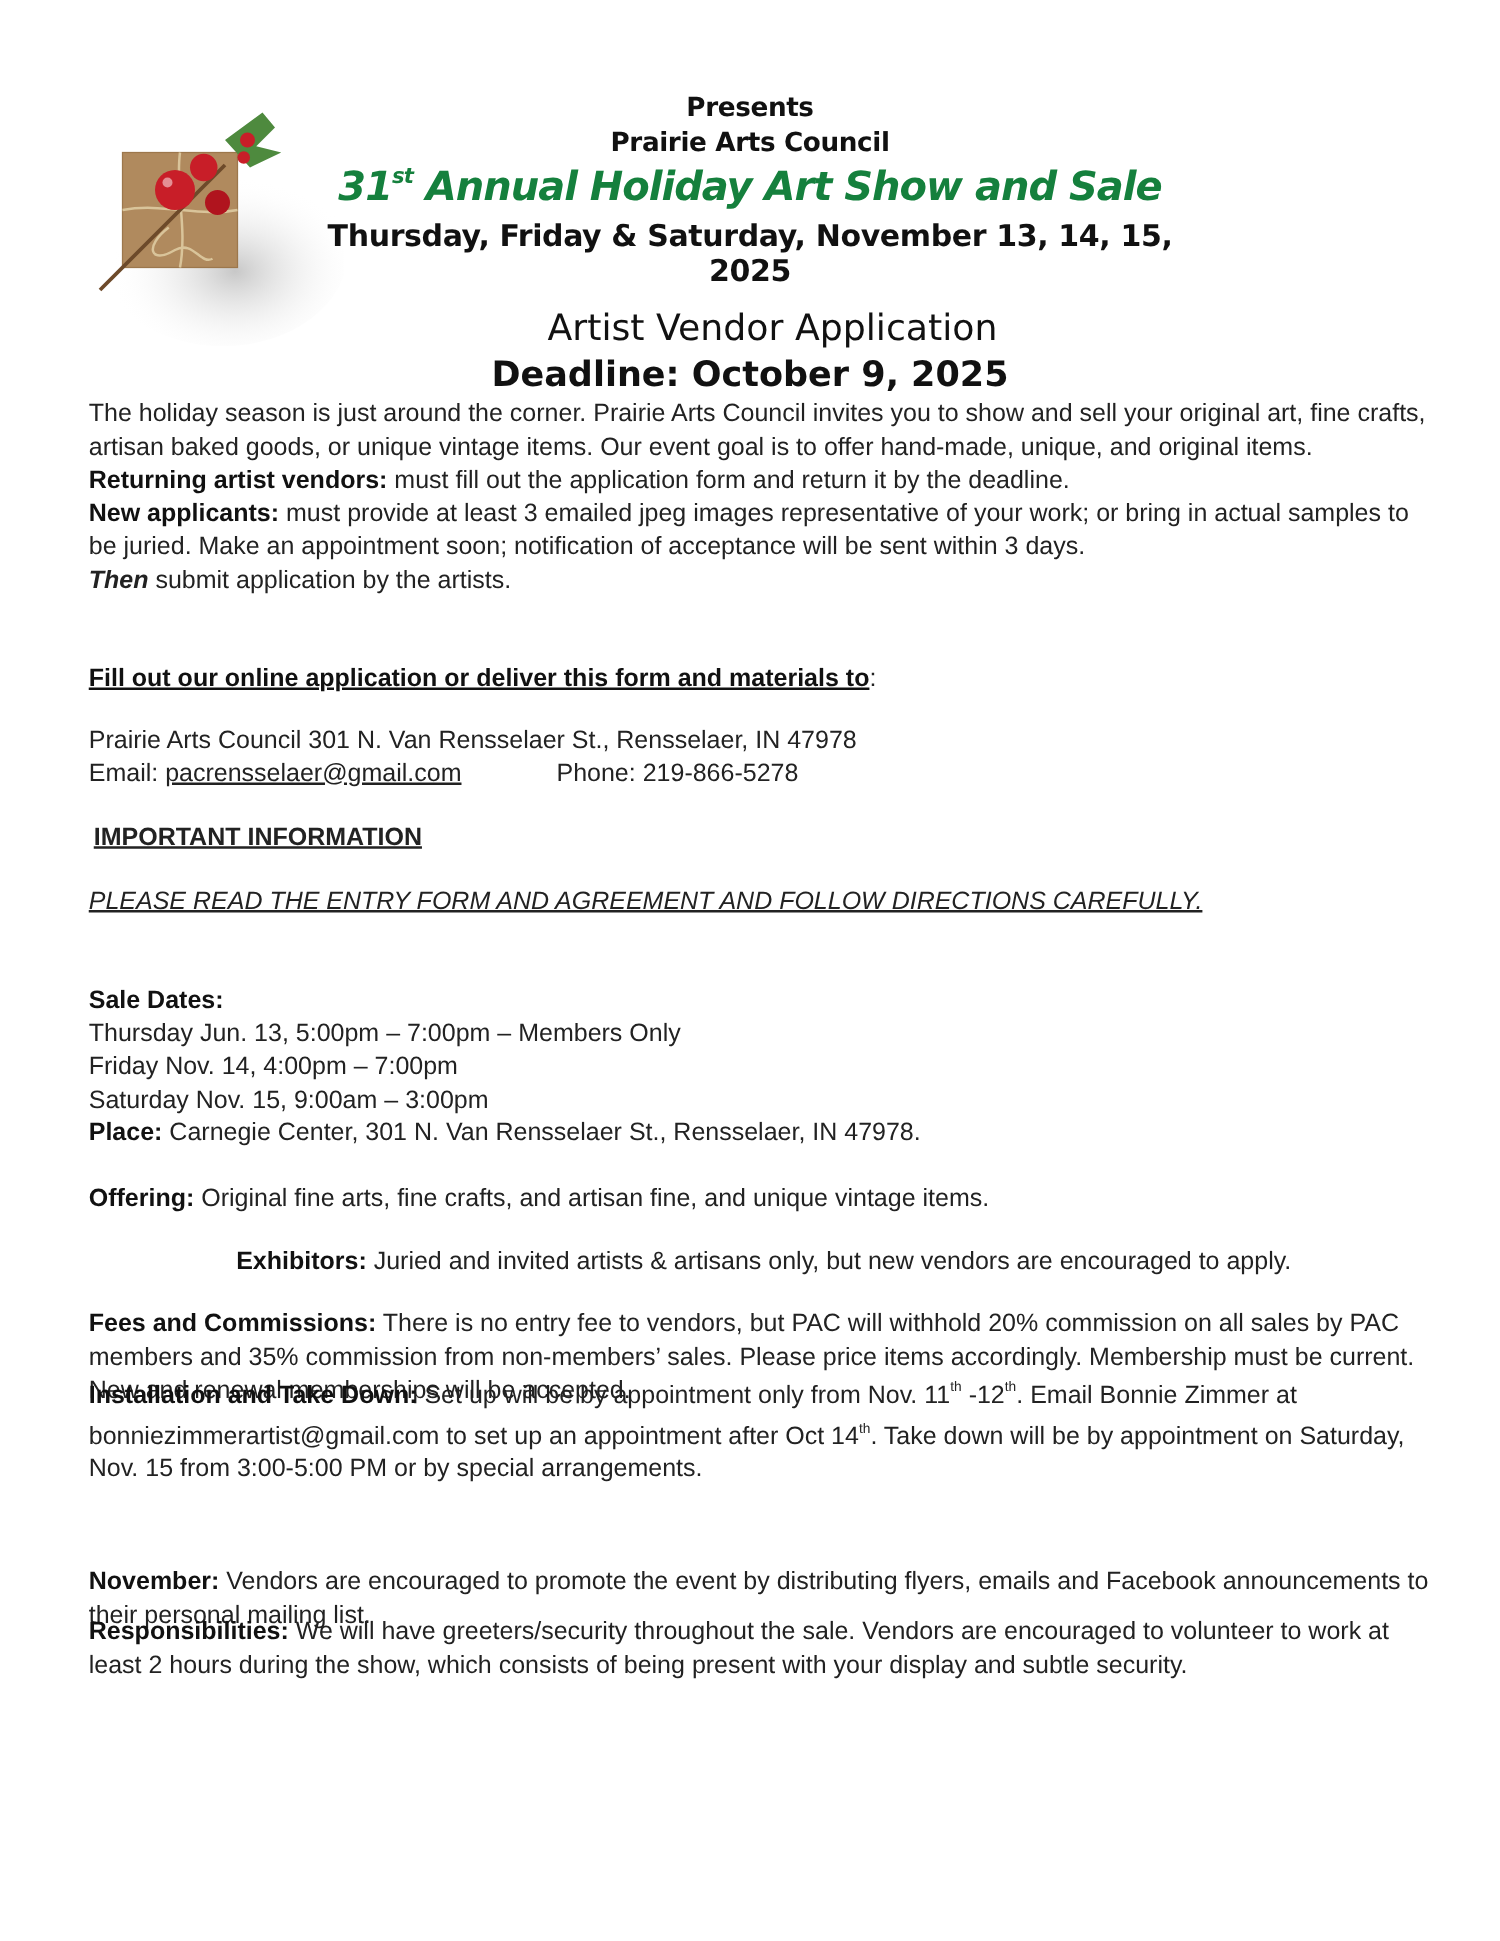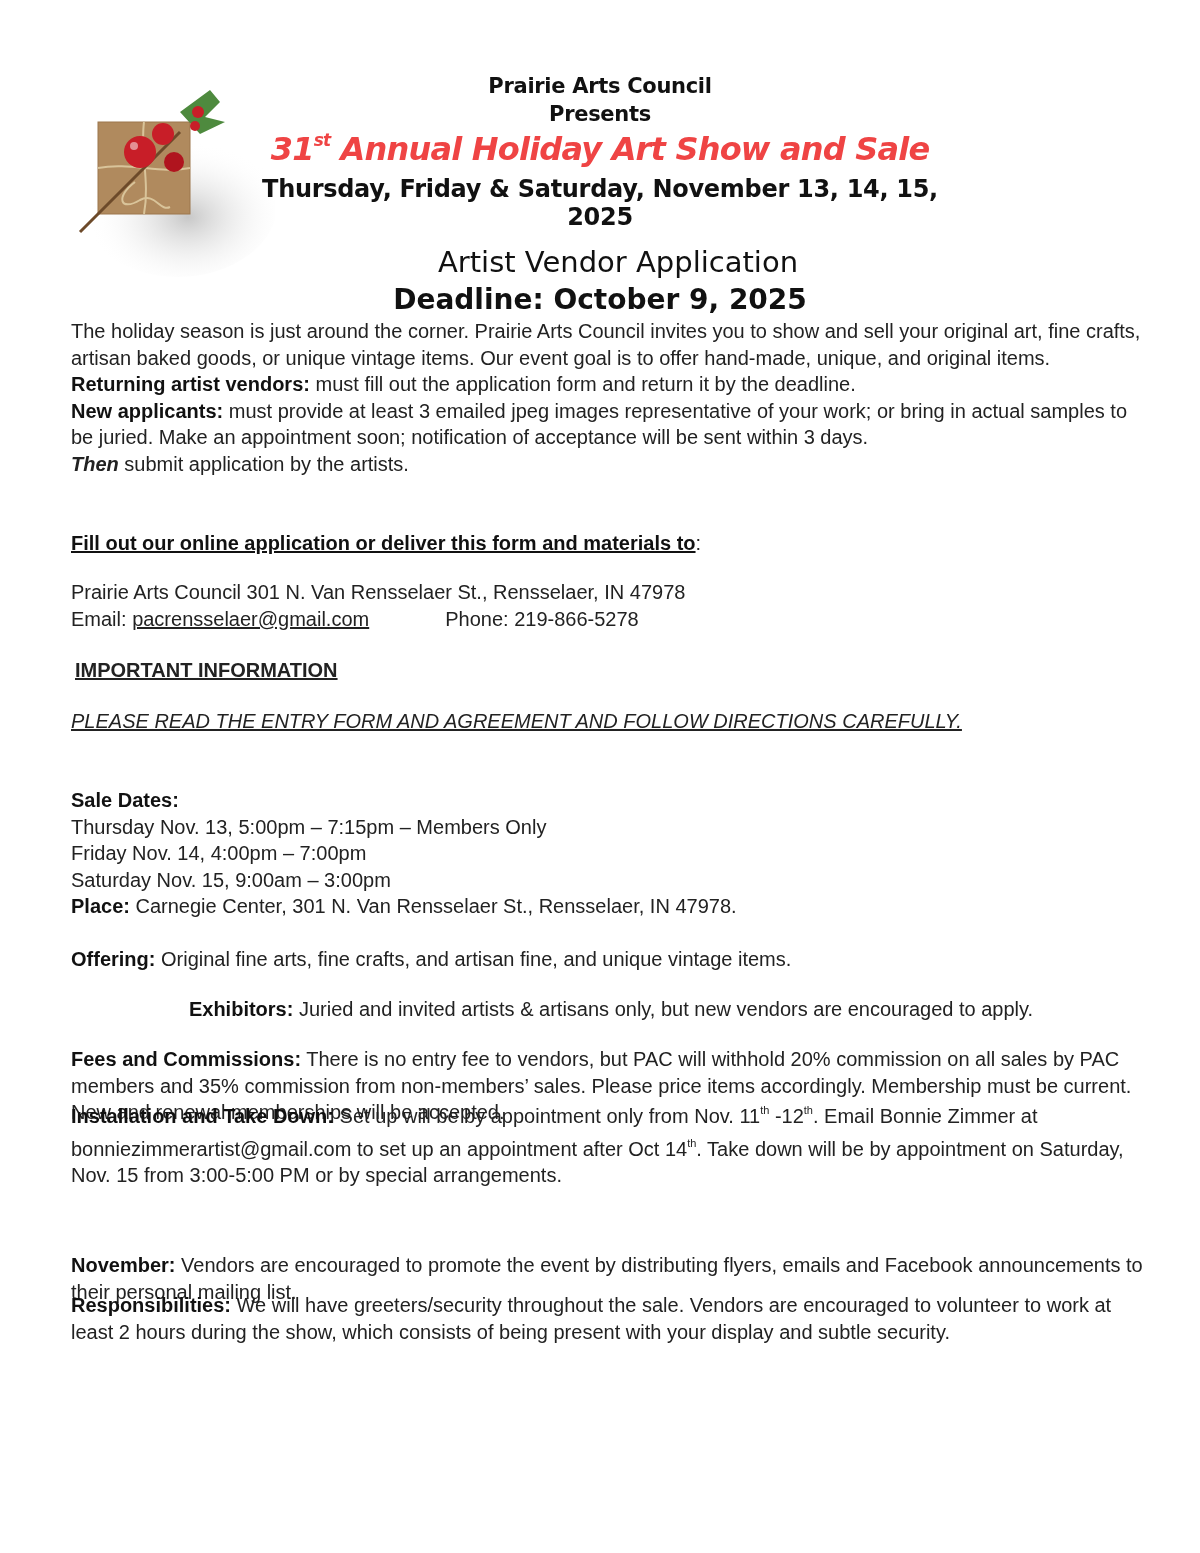--- a/index.html
+++ b/index.html
@@ -10,21 +10,21 @@
   }
   .page { position: absolute; left: 0; top: 0; width: 1200px; height: 1553px; }
 
   
   .gift-art { position: absolute; left: 60px; top: 82px; width: 215px; height: 195px; }
   .org { position: absolute; left: 0; width: 1200px; top: 72px; text-align: center;
     font-family: "DejaVu Sans", sans-serif; font-weight: bold; font-size: 21px;
     line-height: 28px; color: #111; letter-spacing: -0.3px; }
   .show-title { position: absolute; left: 0; width: 1200px; top: 130px; text-align: center;
     font-family: "DejaVu Sans", sans-serif; font-weight: bold; font-style: italic;
-    font-size: 32px; color: #ef4444; letter-spacing: -0.8px; }
+    font-size: 32px; color: #15803d; letter-spacing: -0.8px; }
   .show-title sup { font-size: 17px; vertical-align: 14px; }
   .show-dates { position: absolute; left: 235px; width: 730px; top: 175px; text-align: center;
     font-family: "DejaVu Sans", sans-serif; font-weight: bold; font-size: 24px; color: #111; letter-spacing: -0.3px; }
   .app-title { position: absolute; left: 0; width: 1200px; top: 243px; text-align: center;
     font-family: "DejaVu Sans", sans-serif; font-size: 29px; color: #111; line-height: 38px; padding-left: 18px; }
   .app-deadline { position: absolute; left: 0; width: 1200px; top: 281px; text-align: center;
     font-family: "DejaVu Sans", sans-serif; font-weight: bold; font-size: 28px; color: #111; line-height: 38px; }
 
   
   .body { position: absolute; left: 71px; width: 1080px; font-size: 20px; line-height: 26.5px; color: #222; }
@@ -74,22 +74,22 @@
       <circle cx="80" cy="70" r="16" fill="#c81e28"></circle>
       <circle cx="103" cy="52" r="11" fill="#c81e28"></circle>
       <circle cx="114" cy="80" r="10" fill="#b0141e"></circle>
       <circle cx="138" cy="30" r="6" fill="#c81e28"></circle>
       <circle cx="135" cy="44" r="5" fill="#c81e28"></circle>
       <circle cx="74" cy="64" r="4" fill="#ffffff" opacity="0.5"></circle>
     </svg>
   </div>
 
   <div class="org">
+    <div>Presents</div>
     <div>Prairie Arts Council</div>
-    <div>Presents</div>
   </div>
 
   <div class="show-title"><span>31</span><sup>st</sup><span> Annual Holiday Art Show and Sale</span></div>
 
   <div class="show-dates">Thursday, Friday &amp; Saturday, November 13, 14, 15, 2025</div>
 
   <div class="app-title">Artist Vendor Application</div>
   <div class="app-deadline">Deadline:  October 9, 2025</div>
 
   <div class="body intro">
@@ -104,21 +104,21 @@
   <div class="body address">
     <p>Prairie Arts Council 301 N. Van Rensselaer St., Rensselaer, IN 47978</p>
     <p><span>Email: </span><a class="link">pacrensselaer@gmail.com</a><span class="phone-gap"></span><span>Phone: 219-866-5278</span></p>
   </div>
 
   <div class="body important">IMPORTANT INFORMATION</div>
   <div class="body please">PLEASE READ THE ENTRY FORM AND AGREEMENT AND FOLLOW DIRECTIONS CAREFULLY.</div>
 
   <div class="body sale">
     <p class="lbl">Sale Dates:</p>
-    <p>Thursday Nov. 13, 5:00pm – 7:15pm – Members Only</p>
+    <p>Thursday Jun. 13, 5:00pm – 7:00pm – Members Only</p>
     <p>Friday Nov. 14, 4:00pm – 7:00pm</p>
     <p>Saturday Nov. 15, 9:00am – 3:00pm</p>
   </div>
 
   <div class="body place"><span class="lbl">Place:</span><span> Carnegie Center, 301 N. Van Rensselaer St., Rensselaer, IN 47978.</span></div>
 
   <div class="body offering"><span class="lbl">Offering:</span><span> Original fine arts, fine crafts, and artisan fine, and unique vintage items.</span></div>
 
   <div class="body exhibitors"><span class="lbl">Exhibitors:</span><span> Juried and invited artists &amp; artisans only, but new vendors are encouraged to apply.</span></div>
 

